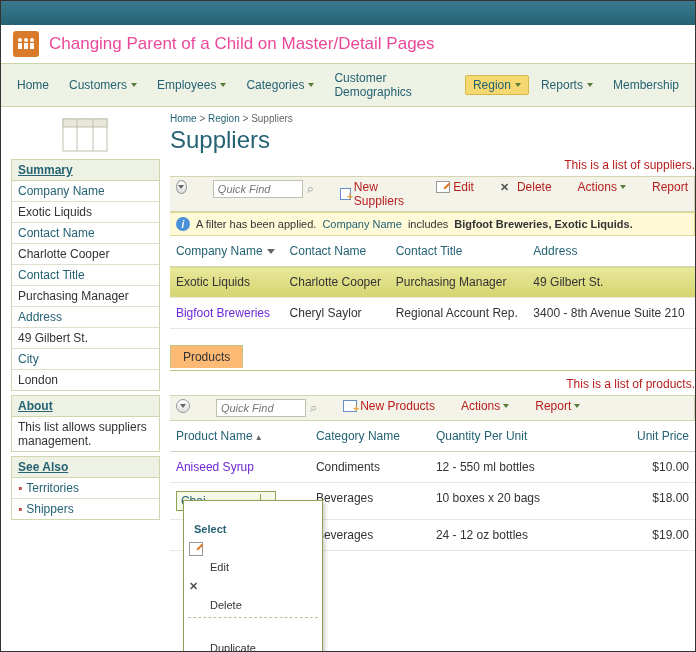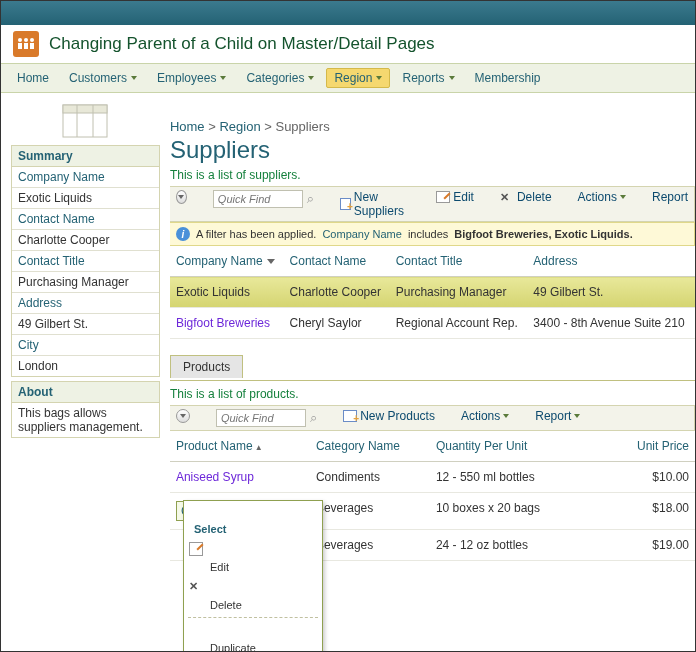--- a/index.html
+++ b/index.html
@@ -1,53 +1,53 @@
 <!DOCTYPE html>
 <html><head>
 <meta charset="utf-8">
 <style>
 * { box-sizing: border-box; margin: 0; padding: 0; }
 body { font-family: Tahoma, Verdana, Arial, sans-serif; font-size: 12px; color: #333; background: #fff; width: 696px; height: 652px; overflow: hidden; position: relative; border: 1px solid #333; }
 .topbar { background: linear-gradient(#3b7a8e, #246274); height: 24px; }
 .titlebar { background: #fff; padding: 6px 12px; display: flex; align-items: center; gap: 10px; }
 .logo { width: 26px; height: 26px; background: #d97a2a; border-radius: 3px; position: relative; }
 .logo svg { position: absolute; top: 4px; left: 4px; }
-.page-title { font-size: 17px; color: #14532d; }
+.page-title { font-size: 17px; color: #ec4899; }
 .menubar { background: #eef2e4; border-top: 1px solid #c9d4a9; border-bottom: 1px solid #c9d4a9; padding: 4px 8px; display: flex; gap: 4px; align-items: center; }
 .menubar .item { padding: 3px 8px; color: #246274; cursor: pointer; display: flex; align-items: center; gap: 4px; border-radius: 2px; }
 .menubar .item.active { background: #f5d86f; border: 1px solid #d4b94a; padding: 2px 7px; }
 .caret { display: inline-block; border-left: 3px solid transparent; border-right: 3px solid transparent; border-top: 4px solid #5a7a3a; }
 .content { display: flex; }
 .sidebar { width: 160px; padding: 6px 0 0 10px; }
 .side-icon { width: 48px; height: 36px; margin: 4px 0 6px 50px; }
 .sidebox { border: 1px solid #d4d4b0; margin-bottom: 4px; }
-.sidebox h3 { background: #eef2e4; color: #246274; font-size: 12px; font-weight: bold; padding: 3px 6px; border-bottom: 1px solid #d4d4b0; }
+.sidebox h3 { background: #eef2e4; color: #246274; font-size: 12px; font-weight: bold; padding: 3px 6px; border-bottom: 1px solid #d4d4b0; text-decoration: underline; }
 .sidebox .row { padding: 3px 6px; border-bottom: 1px solid #e0e0d0; }
 .sidebox .row:last-child { border-bottom: none; }
 .sidebox .lbl { color: #246274; }
 .sidebox .bullet { color: #c0504d; margin-right: 4px; }
 .main { flex: 1; padding: 6px 0 0 10px; }
-.breadcrumb { color: #666; font-size: 13px; margin-bottom: 2px; margin-top: 20px; }
+.breadcrumb { color: #666; font-size: 10px; margin-bottom: 2px; }
 .breadcrumb a { color: #246274; text-decoration: none; }
 .h1 { font-size: 24px; color: #246274; margin-bottom: 4px; }
-.caption { color: #15803d; margin: 2px 0 4px; }
+.caption { color: #b91c1c; margin: 2px 0 4px; text-align: right; }
 .toolbar { background: #f3f3ea; border: 1px solid #d4d4b0; border-left: none; padding: 3px 6px; display: flex; align-items: flex-start; gap: 26px; }
 .quickfind { display: flex; align-items: center; gap: 4px; }
 .quickfind input { border: 1px solid #c0c0b0; padding: 2px 4px; width: 90px; font-style: italic; color: #888; font-size: 11px; }
-.tool { color: #0c4a6e; cursor: pointer; display: flex; align-items: center; gap: 3px; }
+.tool { color: #b91c1c; cursor: pointer; display: flex; align-items: center; gap: 3px; }
 .icn { width: 14px; height: 14px; display: inline-block; }
 .filter-bar { background: #fef9d7; border: 1px solid #e0d88a; border-left: none; padding: 4px 6px; display: flex; align-items: center; gap: 6px; font-size: 11px; }
 .filter-bar .link { color: #246274; }
 table.grid { width: 100%; border-collapse: collapse; margin-bottom: 16px; }
 .grid th { text-align: left; color: #246274; font-weight: normal; padding: 8px 6px; border-bottom: 1px solid #d0d0c0; font-size: 12px; vertical-align: top; }
 .grid td { padding: 8px 6px; border-bottom: 1px solid #e8e8e0; vertical-align: top; }
 .grid tr.selected td { background: linear-gradient(#e8e89a, #d4d470); }
 .grid td a { color: #6d28d9; text-decoration: none; }
 .grid .num { text-align: right; }
-.tab { display: inline-block; background: #e5e5e5; border: 1px solid #c0c080; border-bottom: none; padding: 4px 12px; color: #333; }
+.tab { display: inline-block; background: #fdba74; border: 1px solid #c0c080; border-bottom: none; padding: 4px 12px; color: #333; }
 .cell-dd { border: 1px solid #8fa050; background: #f5f9e8; padding: 2px 4px; width: 100px; display: flex; justify-content: space-between; align-items: center; color: #246274; cursor: pointer; }
 .cell-dd .arrow { border-left: 1px solid #8fa050; padding-left: 4px; }
 .ctxmenu { position: absolute; left: 182px; top: 499px; width: 140px; background: #fff; border: 1px solid #8fa050; box-shadow: 2px 2px 4px rgba(0,0,0,0.2); z-index: 10; }
 .ctxmenu .mi { padding: 22px 6px 4px 26px; position: relative; cursor: pointer; color: #333; font-size: 11px; }
 .ctxmenu .mi.first { color: #246274; font-weight: bold; padding-left: 10px; }
 .ctxmenu .mi.hl { background: linear-gradient(#f5f0b0, #e8e08a); border: 1px solid #d4c860; margin: 11px; padding: 3px 6px 3px 25px; }
 .ctxmenu .sep { border-top: 1px dashed #c0c0a0; margin: 2px 4px; }
 .ctxmenu .micon { position: absolute; left: 5px; top: 3px; width: 14px; height: 14px; }
 .sort-ind::after { content: "▲"; font-size: 8px; margin-left: 2px; color: #666; }
 .filter-ind::after { content: ""; display: inline-block; margin-left: 4px; border-top: 5px solid #666; border-left: 4px solid transparent; border-right: 4px solid transparent; vertical-align: middle; }
@@ -87,20 +87,21 @@
       <span class="caret"></span>
     </div>
   <div class="item">
       <span>Employees</span>
       <span class="caret"></span>
     </div>
   <div class="item">
       <span>Categories</span>
       <span class="caret"></span>
     </div>
+  <div class="item">Customer Demographics</div>
   <div class="item active">
       <span>Region</span>
       <span class="caret"></span>
     </div>
   <div class="item">
       <span>Reports</span>
       <span class="caret"></span>
     </div>
   <div class="item">Membership</div>
 </div>
@@ -123,21 +124,26 @@
       <div class="row">Charlotte Cooper</div>
       <div class="row lbl">Contact Title</div>
       <div class="row">Purchasing Manager</div>
       <div class="row lbl">Address</div>
       <div class="row">49 Gilbert St.</div>
       <div class="row lbl">City</div>
       <div class="row">London</div>
     </div>
     <div class="sidebox">
       <h3>About</h3>
-      <div class="row">This bags allows suppliers management.</div>
+      <div class="row">This list allows suppliers management.</div>
+    </div>
+    <div class="sidebox">
+      <h3>See Also</h3>
+      <div class="row"><span class="bullet">▪</span><span class="lbl">Territories</span></div>
+      <div class="row"><span class="bullet">▪</span><span class="lbl">Shippers</span></div>
     </div>
   </div>
 
   <div class="main">
     <div class="breadcrumb">
       <a href="#">Home</a> &gt;
       <a href="#">Region</a> &gt;
       <span>Suppliers</span>
     </div>
     <div class="h1">Suppliers</div>

